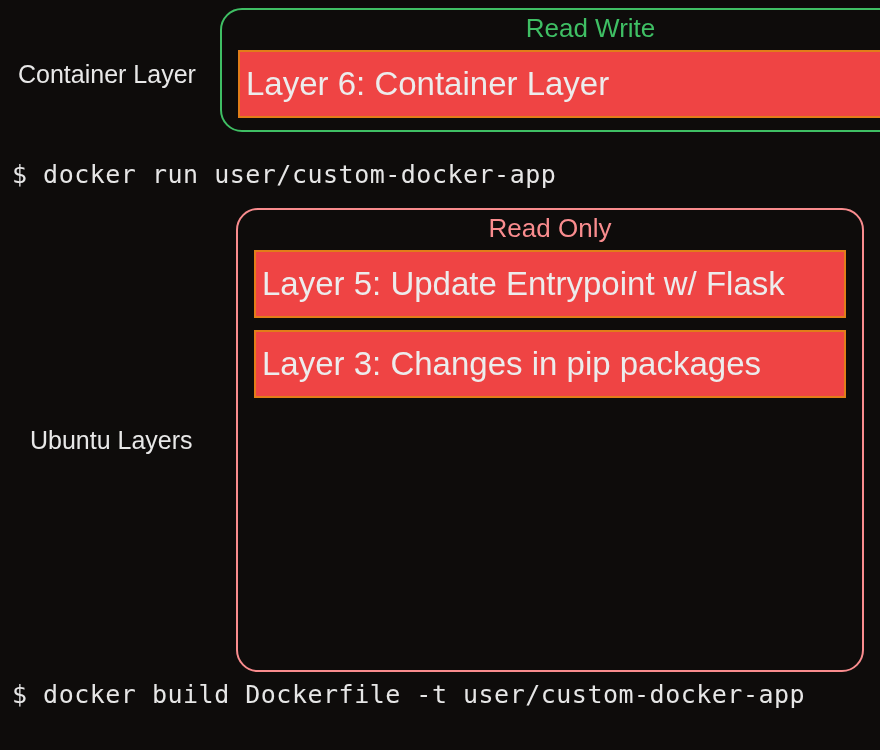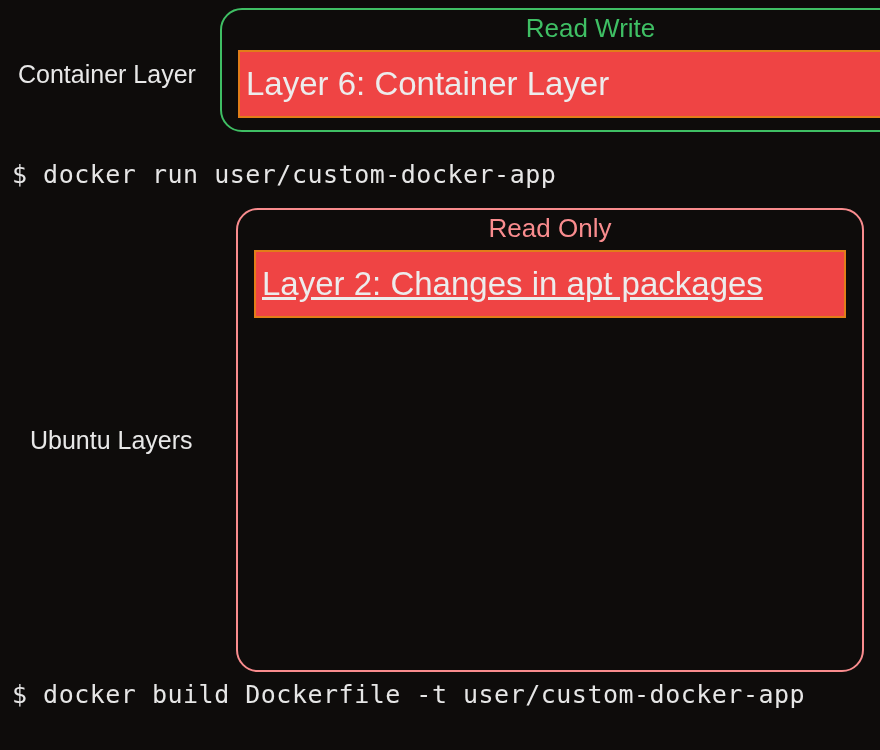--- a/index.html
+++ b/index.html
@@ -42,21 +42,20 @@
     width: 741px;
     height: 124px;
     border: 2.5px solid #3fbf64;
   }
   .ro-box {
     left: 236px;
     top: 208px;
     width: 628px;
     height: 464px;
     border: 2.5px solid #f98c8e;
-    text-decoration: underline;
   }
 
   .group-title {
     position: absolute;
     top: 3px;
     left: 0;
     width: 100%;
     text-align: center;
     font-family: "Comic Sans MS", "Segoe Script", "Chalkboard SE", cursive, sans-serif;
     font-size: 26px;
@@ -97,15 +96,16 @@
 <div class="group-box rw-box">
   <div class="group-title rw-title">Read Write</div>
   <div class="stack">
     <div class="layer-box">Layer 6: Container Layer</div>
   </div>
 </div>
 
 <div class="group-box ro-box">
   <div class="group-title ro-title">Read Only</div>
   <div class="stack">
-    <div class="layer-box">Layer 2: Changes in apt packages</div>
+    <div class="layer-box">Layer 5: Update Entrypoint w/ Flask</div>
+    <div class="layer-box">Layer 3: Changes in pip packages</div>
   </div>
 </div>
 
 </body></html>

